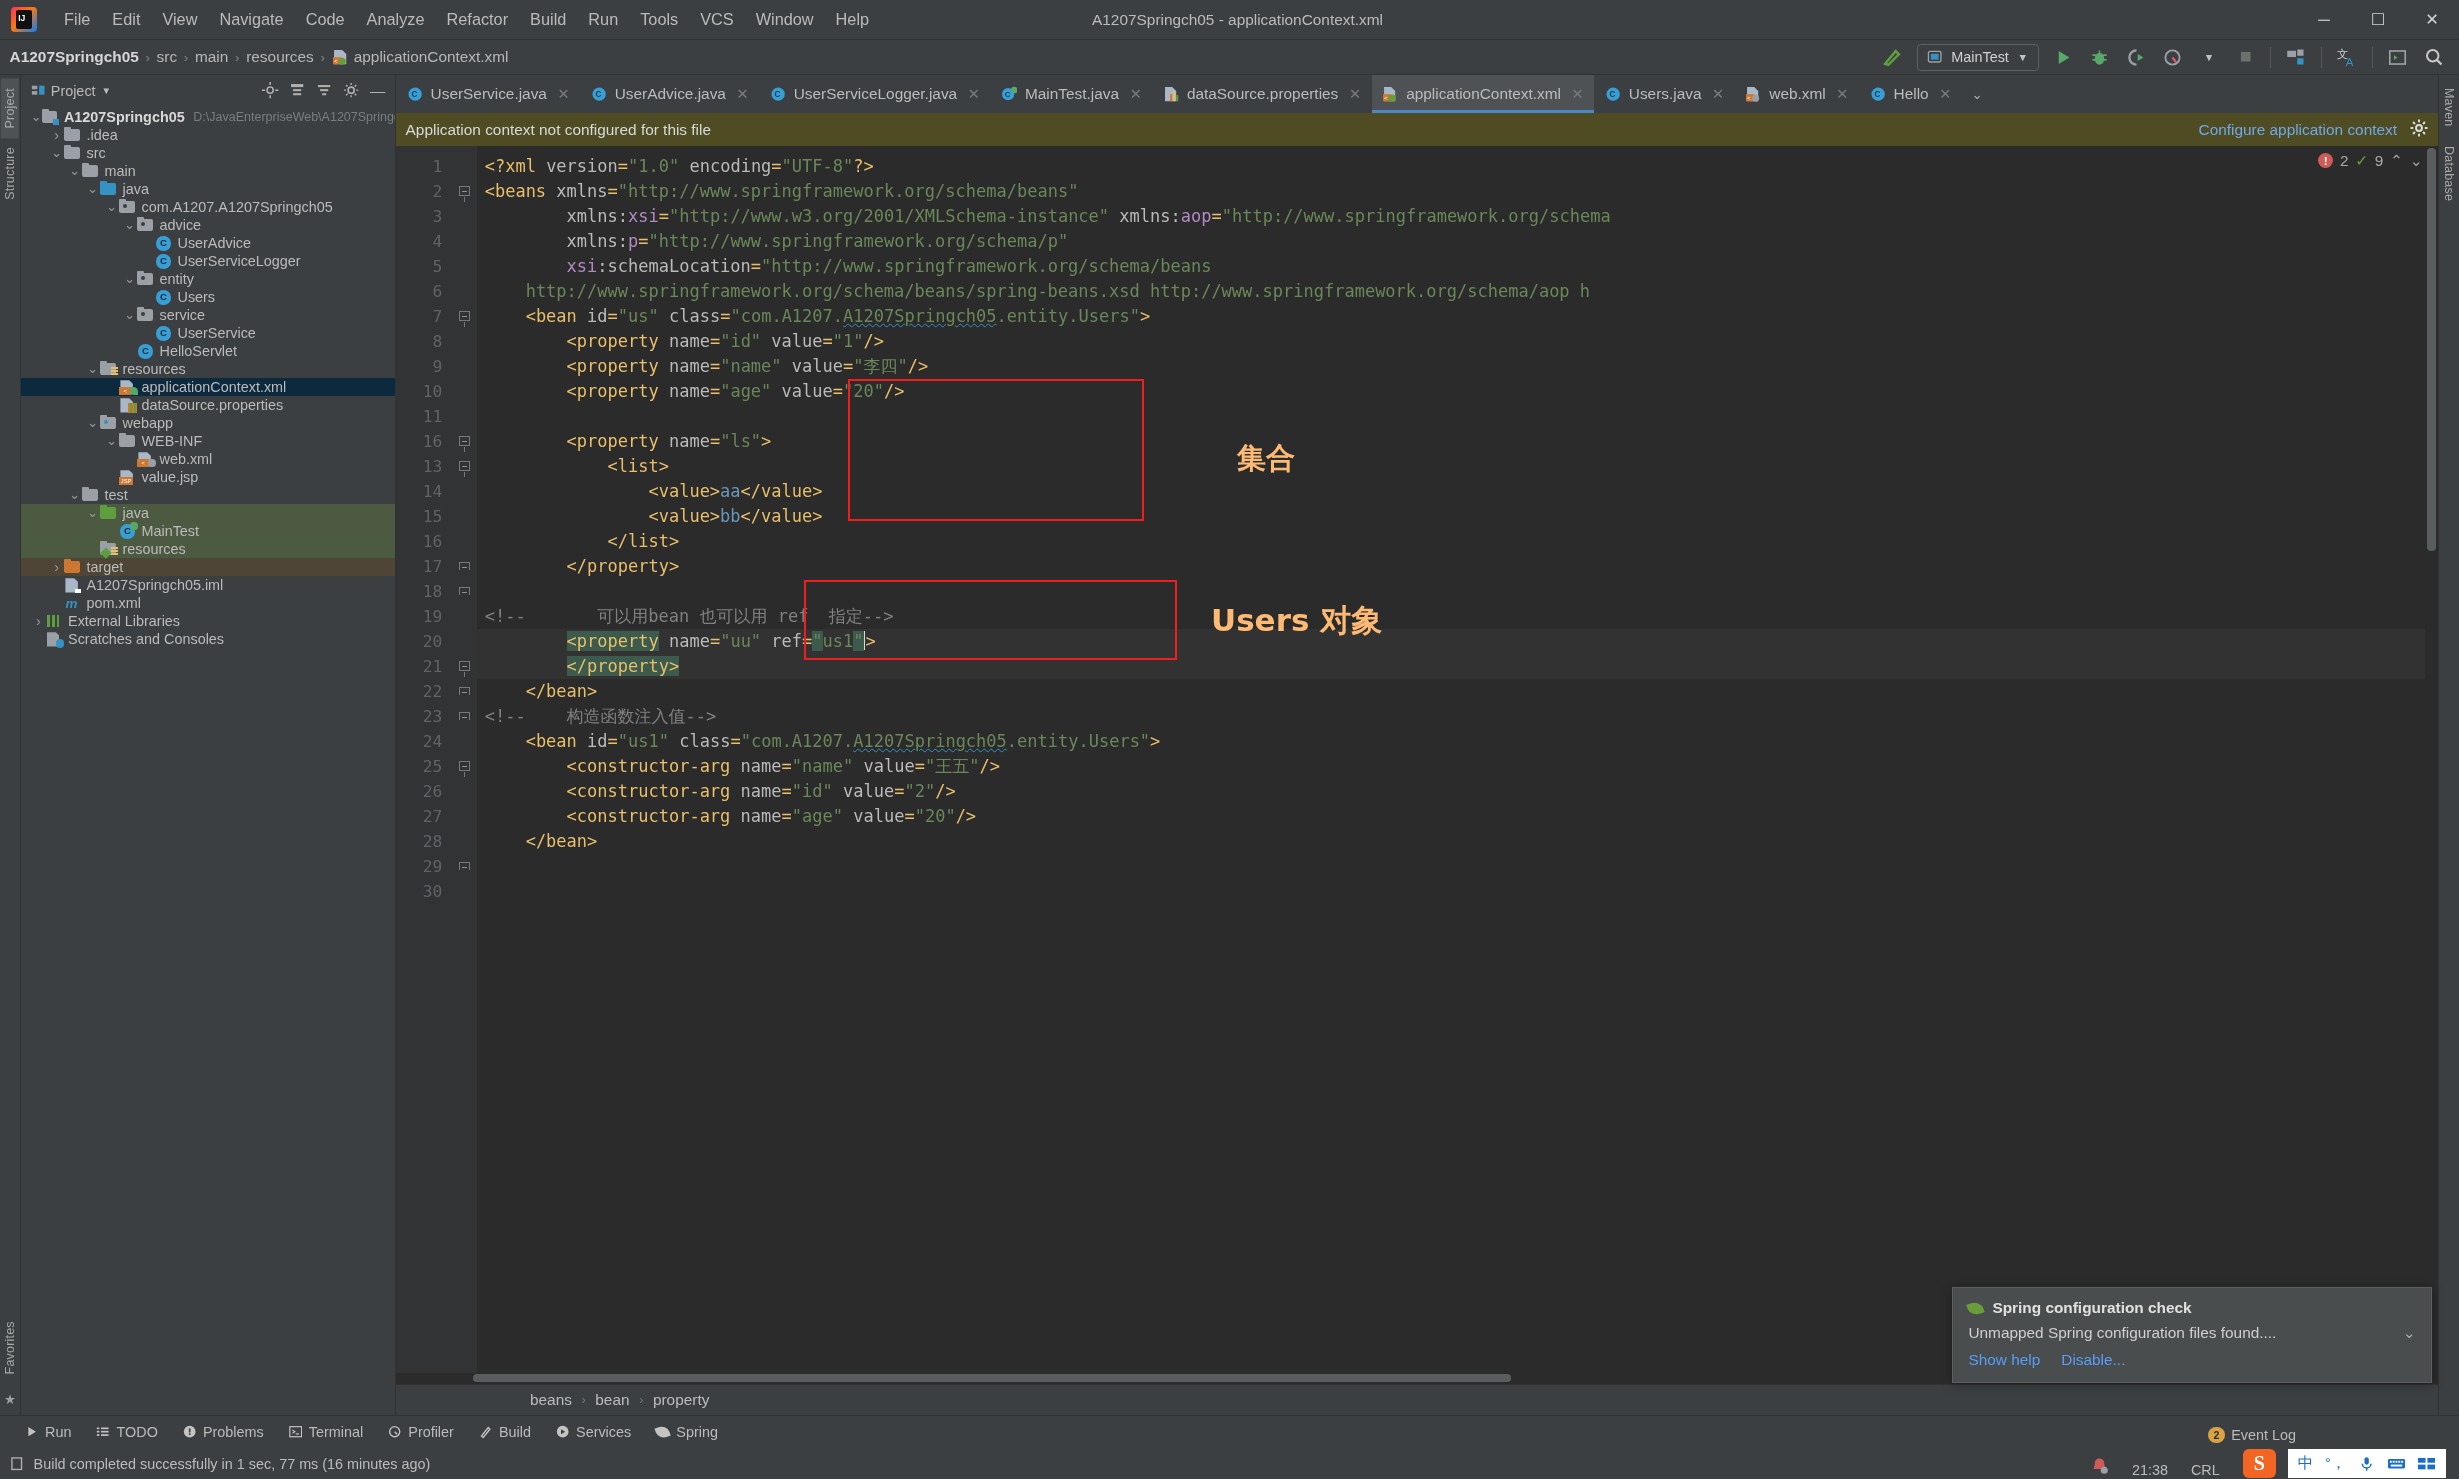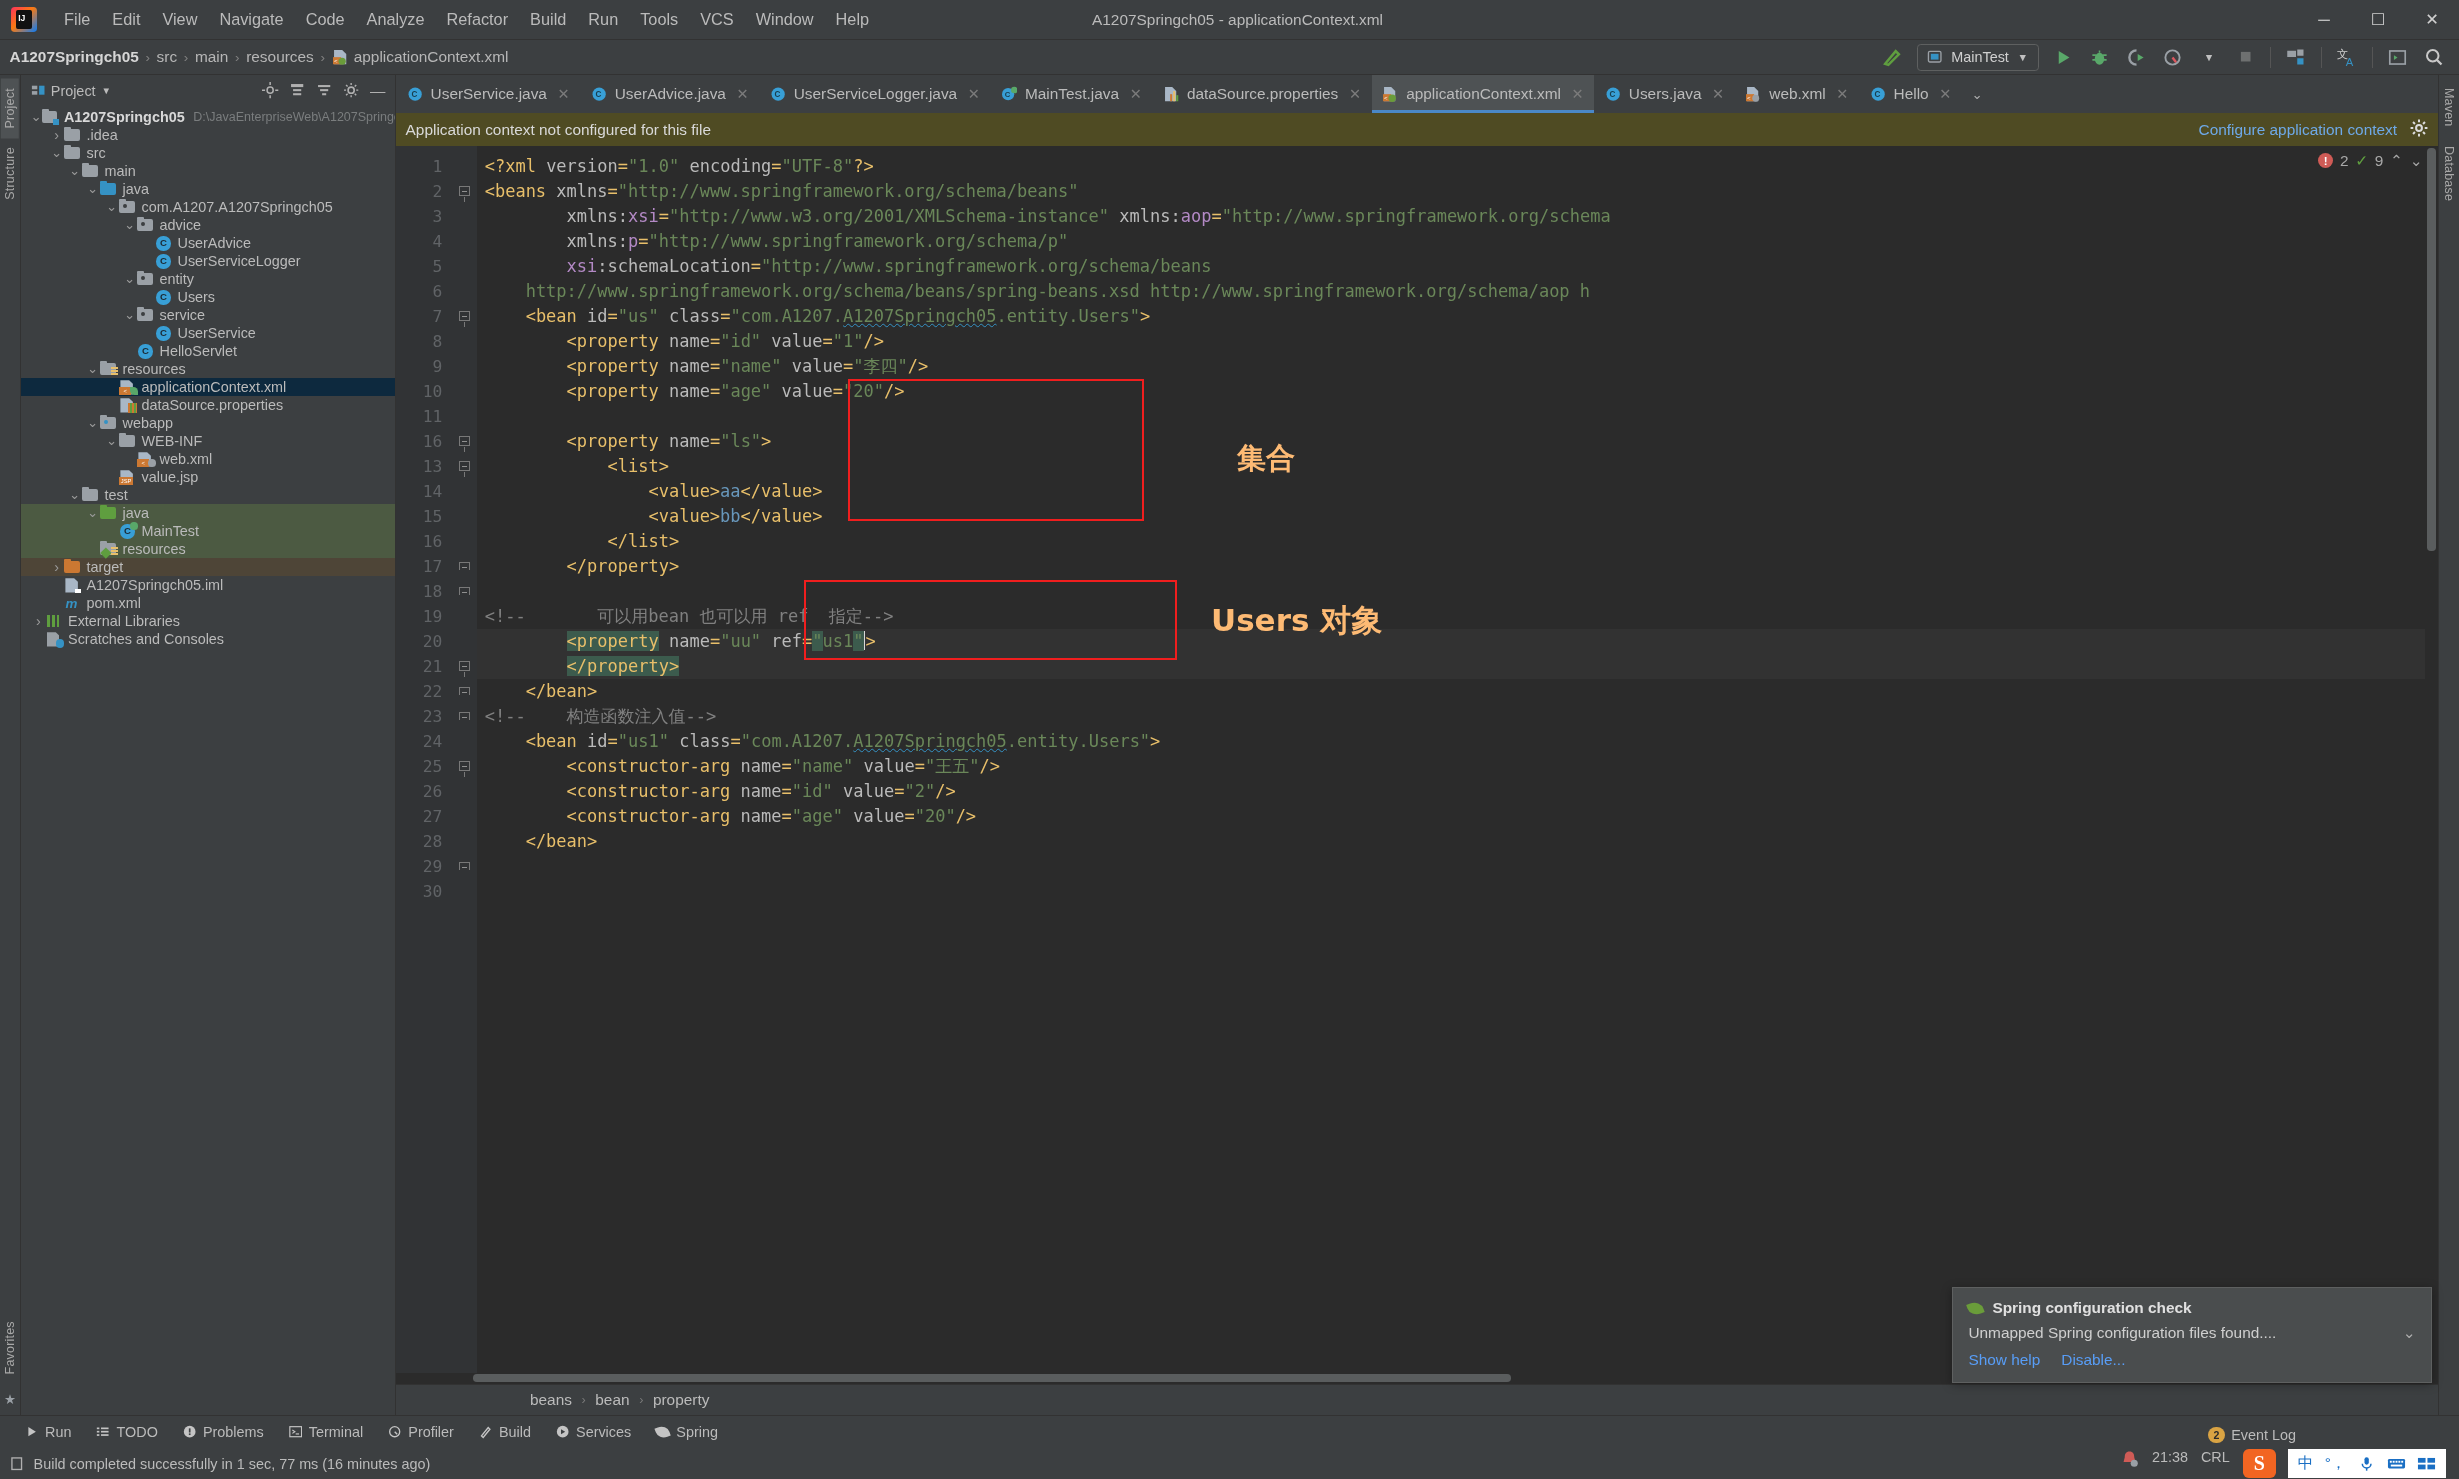--- a/index.html
+++ b/index.html
@@ -178,21 +178,21 @@
   .leafico{width:15.4px;height:13.4px;background:#6a9c3a;border-radius:0 70% 0 70%;transform:rotate(-20deg);}
 
   
   .toolbar-bottom{height:33px;background:#3c3f41;display:flex;align-items:center;gap:25px;
                   padding-left:25px;font-size:14.4px;color:#bbbbbb;flex:none;border-top:1px solid #323232;}
   .toolbar-bottom .it{display:flex;align-items:center;gap:6.7px;}
 
   
   .statusbar{height:31px;background:#3c3f41;display:flex;align-items:center;padding:0 9.6px;
              font-size:14.4px;color:#bbbbbb;flex:none;position:relative;}
-  .statusbar .right{margin-left:auto;display:flex;align-items:flex-start;gap:13px;padding-right:3.8px;}
+  .statusbar .right{margin-left:auto;display:flex;align-items:flex-end;gap:23px;padding-right:3.8px;}
   .eventlog{position:absolute;right:163px;top:-21px;display:flex;align-items:center;gap:6.7px;font-size:14.4px;color:#bbbbbb;}
   .badge2{width:16.3px;height:16.3px;border-radius:50%;background:#d9a343;color:#2b2b2b;font-size:10.6px;font-weight:bold;
           display:inline-flex;align-items:center;justify-content:center;}
   .tray{display:flex;align-items:center;gap:12.5px;}
   .sg-logo{width:33px;height:29px;background:#f26522;border-radius:5.8px;color:#fff;font-weight:bold;font-size:20px;
            display:flex;align-items:center;justify-content:center;font-family:"Liberation Serif",serif;}
   .ime-white{background:#fff;height:29px;display:flex;align-items:center;gap:11.5px;padding:0 9.6px;}
   .ime-white span{color:#1a6fc4;font-size:15.4px;}
 </style>
 </head>

